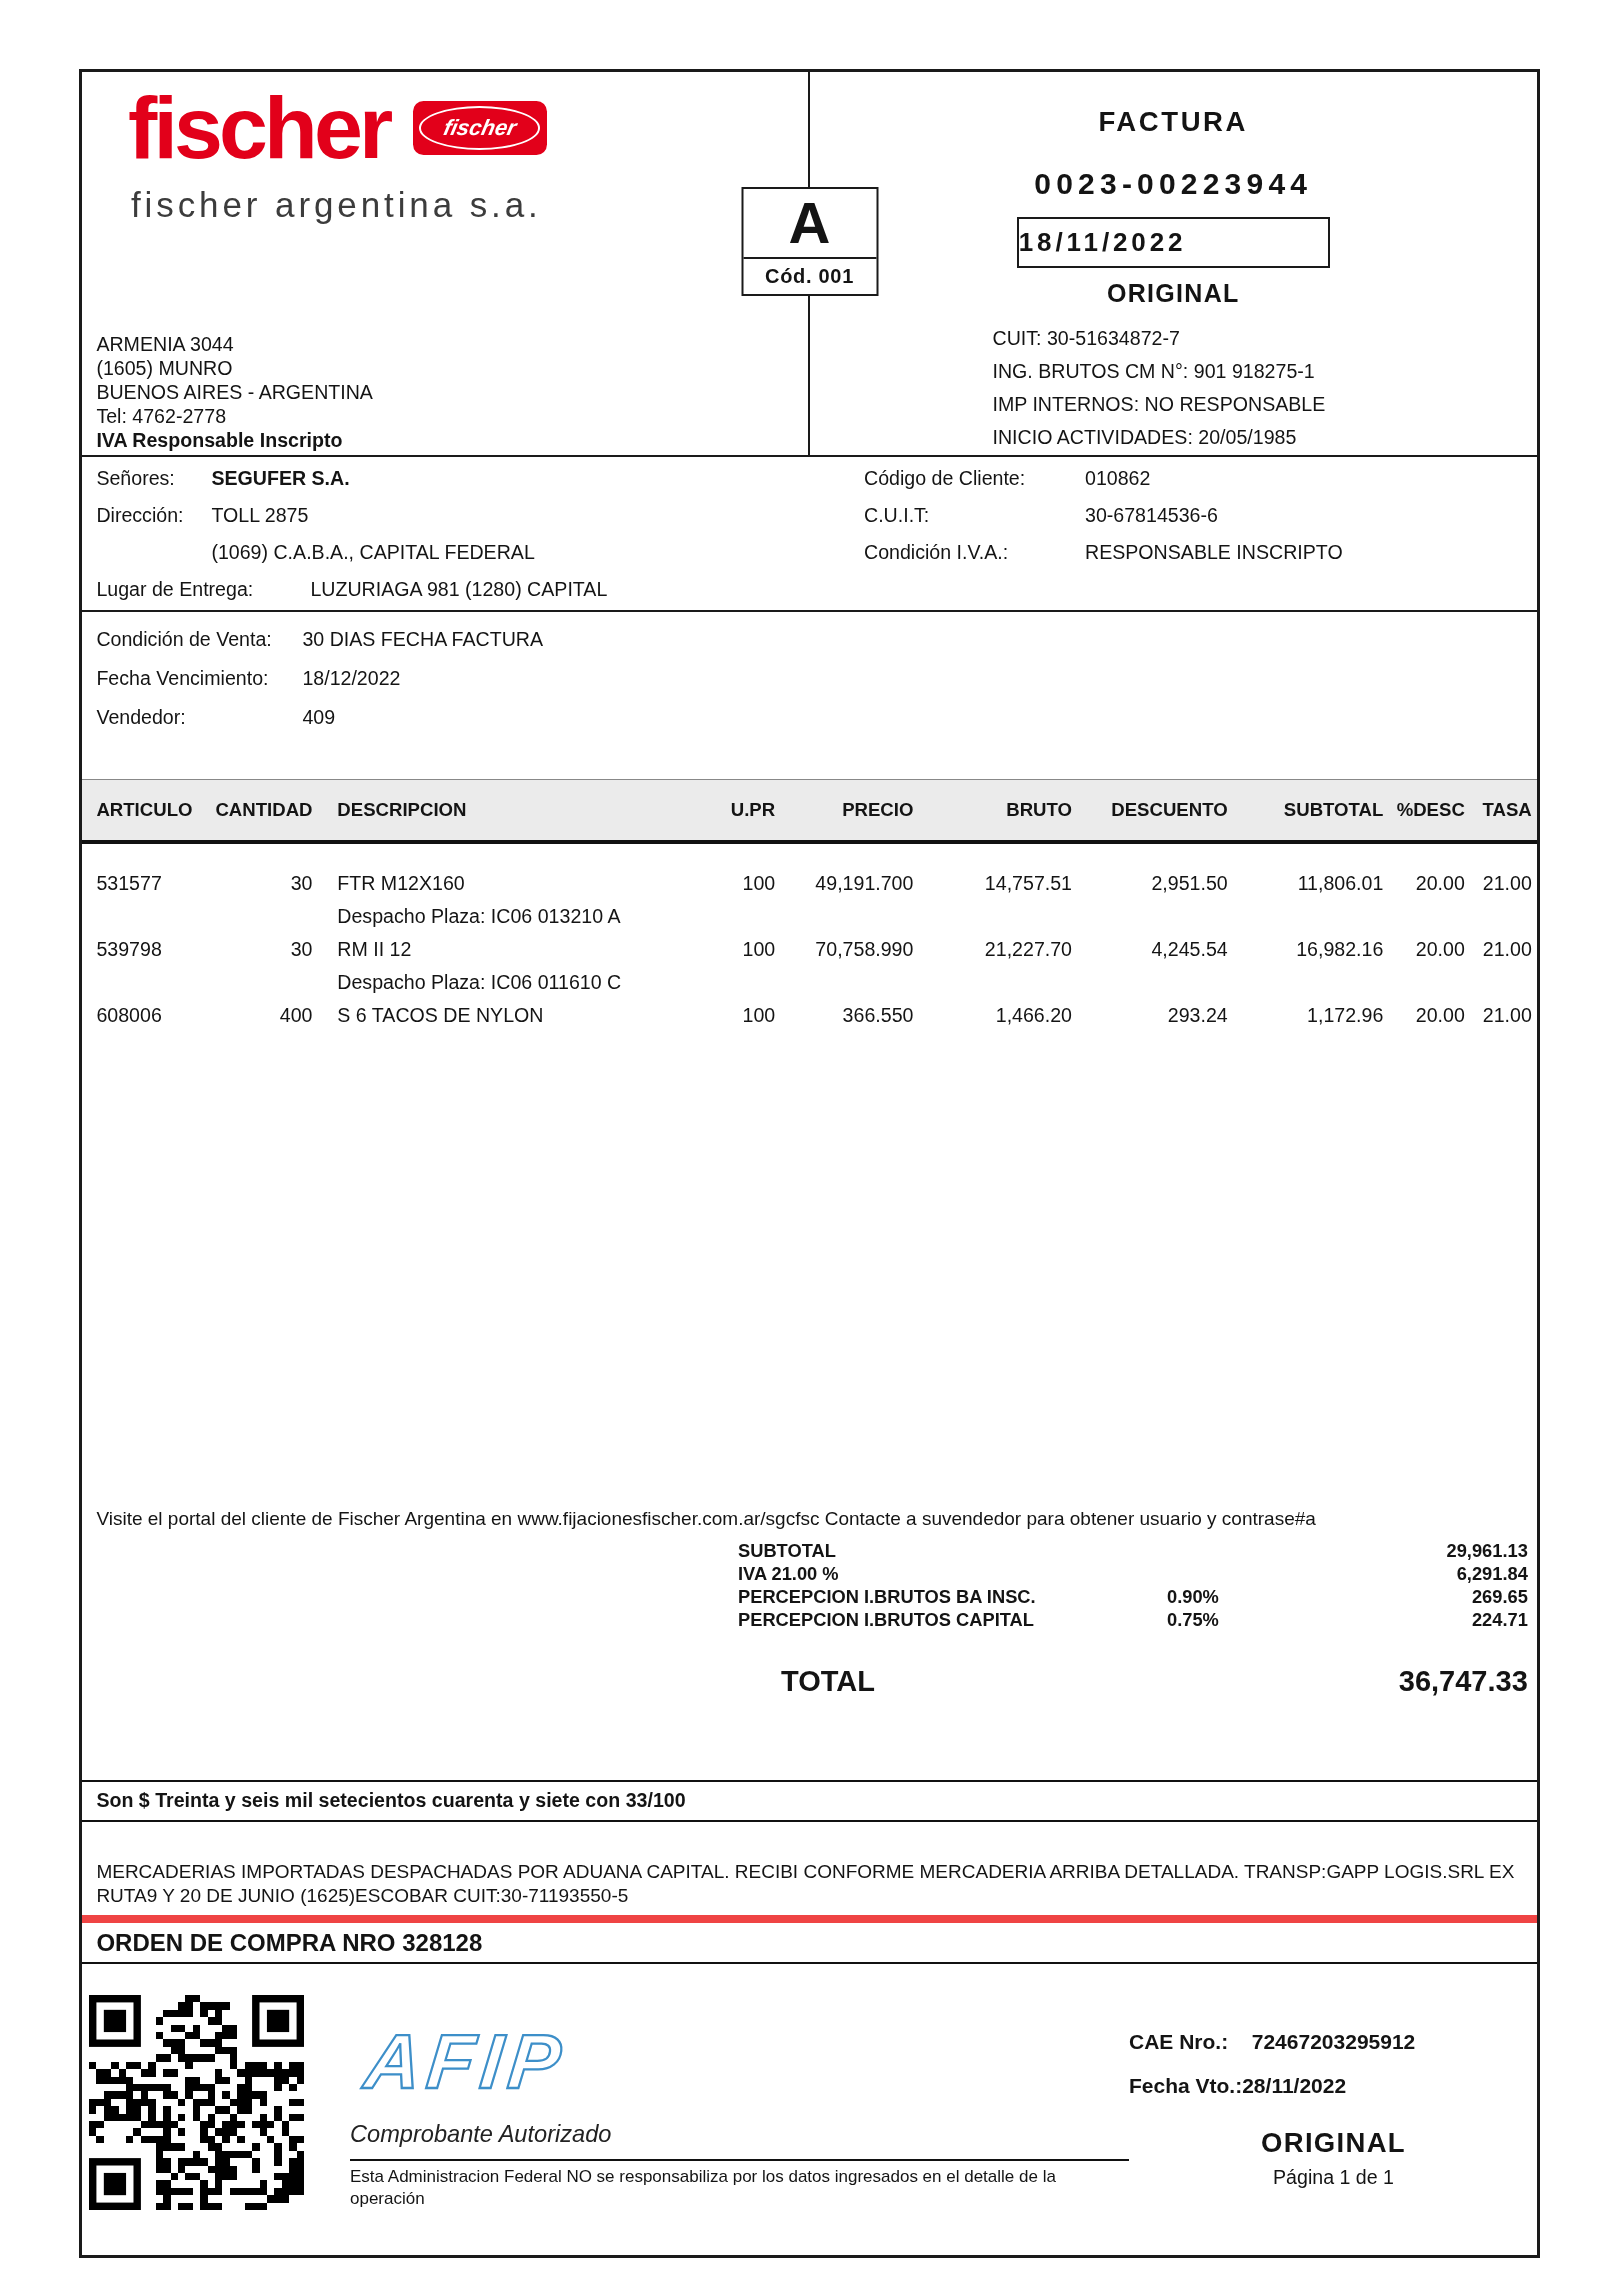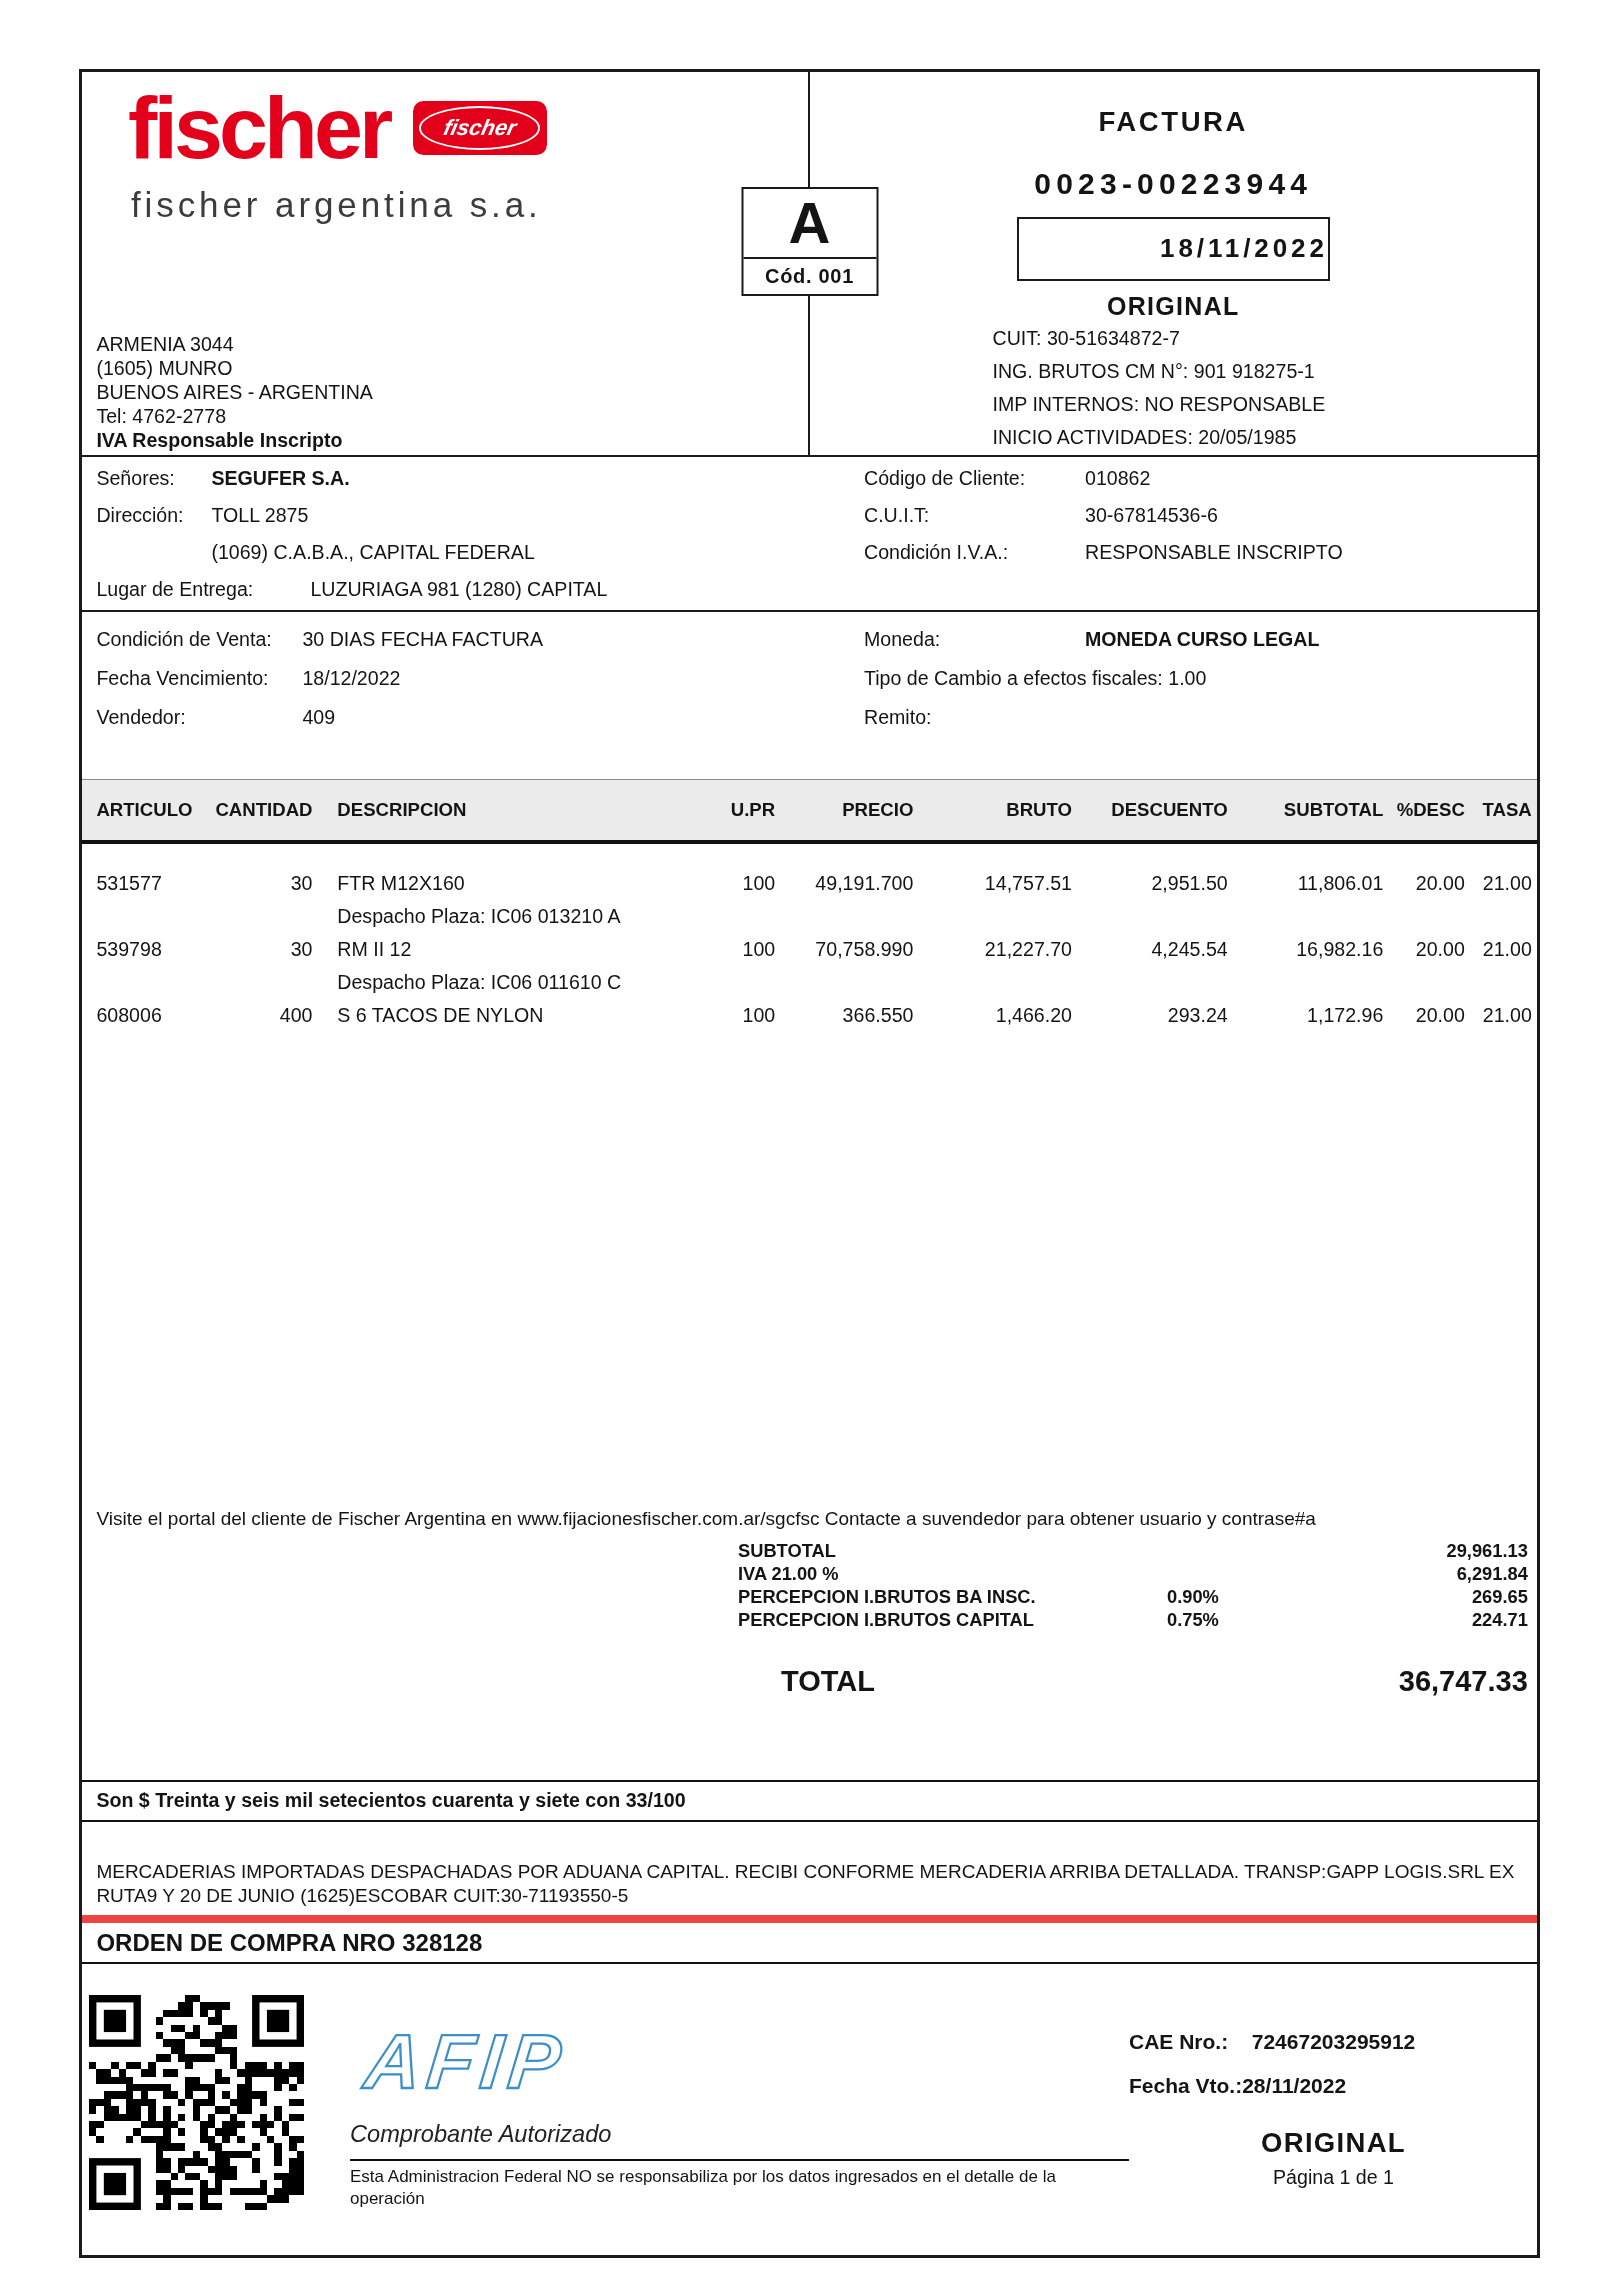--- a/index.html
+++ b/index.html
@@ -28,22 +28,22 @@
   .address { position: absolute; left: 14.4px; top: 260px; font-size: 19.6px; line-height: 24px; }
 
   .letter-wrap { position: absolute; left: 50%; top: 115px; transform: translateX(-50%);
     width: 137px; background: #fff; border: 2.6px solid #1a1a1a; z-index: 2; text-align: center; }
   .letter-a { font-size: 58px; font-weight: 700; line-height: 68px; border-bottom: 2.6px solid #1a1a1a; }
   .letter-code { font-weight: 700; font-size: 20px; padding: 5.9px 0; letter-spacing: 0.7px; }
 
   .header-right { position: absolute; left: 50%; right: 0; top: 0; bottom: 0; }
   .doc-type { text-align: center; margin-top: 34px; font-size: 27.5px; font-weight: 700; letter-spacing: 2.6px; }
   .doc-number { text-align: center; margin-top: 29px; font-size: 30px; font-weight: 700; letter-spacing: 5.2px; }
-  .date-box { margin: 15.7px auto 0; width: 313px; height: 64px; border: 2.6px solid #1a1a1a;
-    display: flex; align-items: center; justify-content: flex-end; font-size: 26px; font-weight: 700; letter-spacing: 3.9px; }
+  .date-box { margin: 15.7px auto 0; width: 313px; height: 51px; border: 2.6px solid #1a1a1a;
+    display: flex; align-items: center; justify-content: flex-start; font-size: 26px; font-weight: 700; letter-spacing: 3.9px; }
   .copy-type { text-align: center; margin-top: 11.8px; font-size: 25px; font-weight: 700; letter-spacing: 1.3px; }
   .fiscal { position: absolute; left: 183px; top: 250px; font-size: 19.6px; line-height: 33px; }
 
   
   .sec-customer { position: absolute; top: 388px; left: 0; right: 0; height: 152px; border-bottom: 2.6px solid #1a1a1a; font-size: 19.6px; }
   .cust-left { position: absolute; left: 14.4px; top: 0; }
   .cust-right { position: absolute; left: 782px; top: 0; }
   .crow { height: 37px; line-height: 37px; white-space: nowrap; }
   .lblw176 { display: inline-block; width: 115px; }
   .lblw327 { display: inline-block; width: 214px; }
@@ -178,31 +178,20 @@
   <div class="sec-conditions">
     <div class="cond-left">
       <div class="cnrow">
         <span class="lblw315">Condición de Venta:</span><span>30 DIAS FECHA FACTURA</span>
       </div>
       <div class="cnrow">
         <span class="lblw315">Fecha Vencimiento:</span><span>18/12/2022</span>
       </div>
       <div class="cnrow">
         <span class="lblw315">Vendedor:</span><span>409</span>
-      </div>
-    </div>
-    <div class="cond-right">
-      <div class="cnrow">
-        <span class="lblw338">Moneda:</span><span class="b">MONEDA CURSO LEGAL</span>
-      </div>
-      <div class="cnrow">
-        <span>Tipo de Cambio a efectos fiscales:</span>&nbsp;<span>1.00</span>
-      </div>
-      <div class="cnrow">
-        <span>Remito:</span>
       </div>
     </div>
   </div>
 
   <div class="sec-items">
     <table class="items">
       <colgroup>
         <col class="col-articulo">
           <col class="col-cantidad">
           <col class="col-desc">

